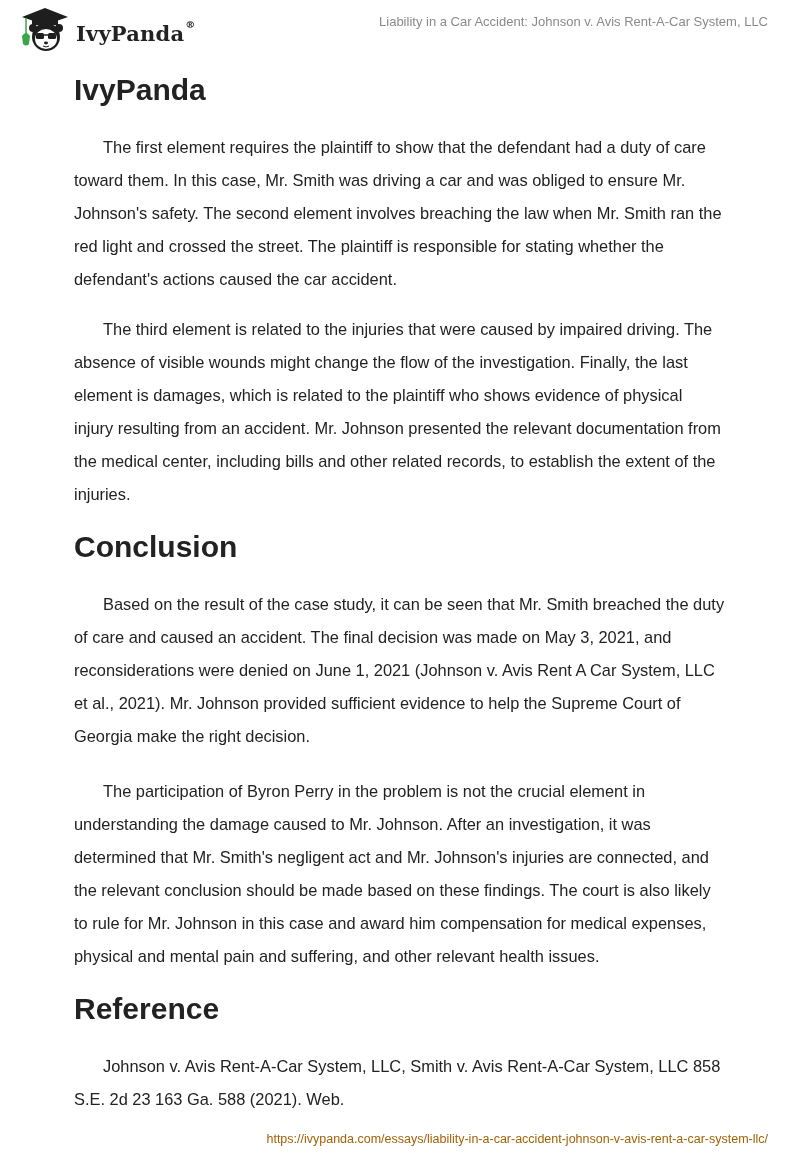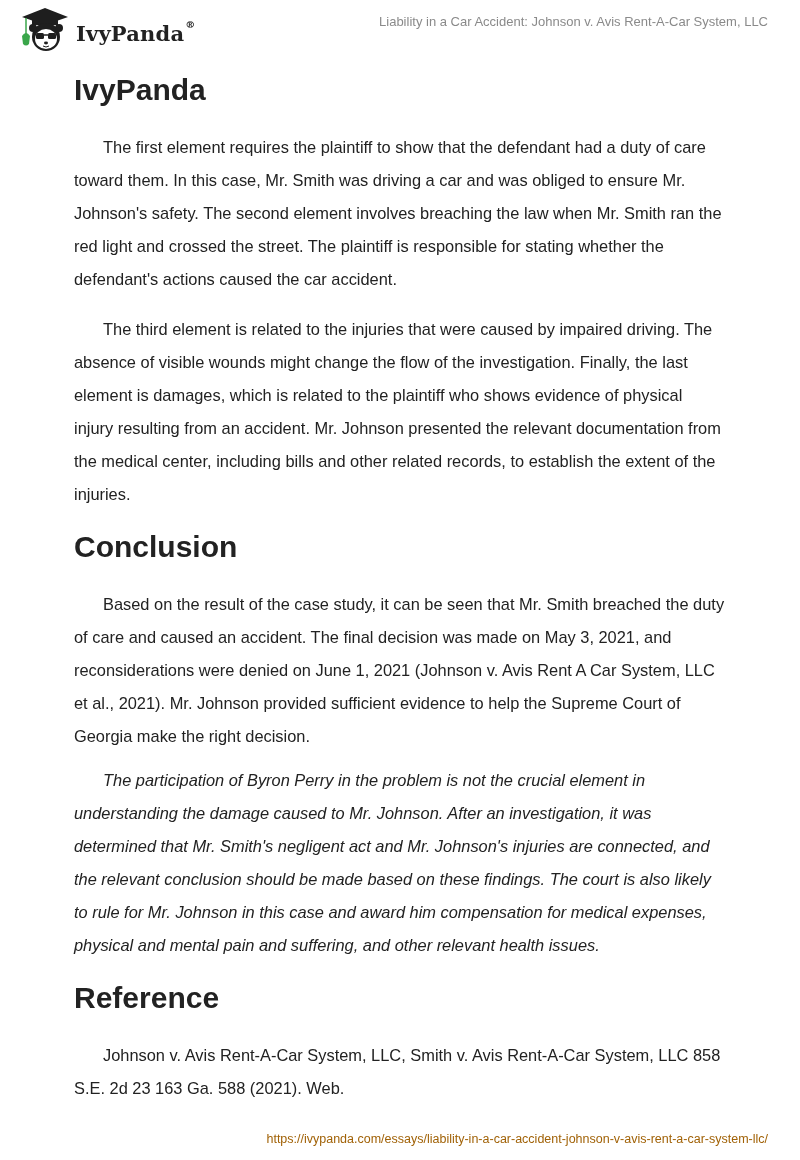--- a/index.html
+++ b/index.html
@@ -71,21 +71,21 @@
       font-size: 16.4px;
       line-height: 33px;
       margin: 0;
       text-indent: 29px;
       color: #222;
     }
     .sec-analysis h2 { margin-bottom: 19px; }
     .sec-analysis p + p { margin-top: 17px; }
     .sec-conclusion { margin-top: 14px; }
     .sec-conclusion h2 { margin-bottom: 19px; }
-    .sec-conclusion p + p { margin-top: 11px; font-style: italic; }
+    .sec-conclusion p + p { margin-top: 22px; }
     .sec-reference { margin-top: 14px; }
     .sec-reference h2 { margin-bottom: 19px; }
     .footer-url {
       position: absolute;
       right: 32px; top: 1132px;
       font-size: 12.5px;
       color: #a16207;
       white-space: nowrap;
     }
   </style>

